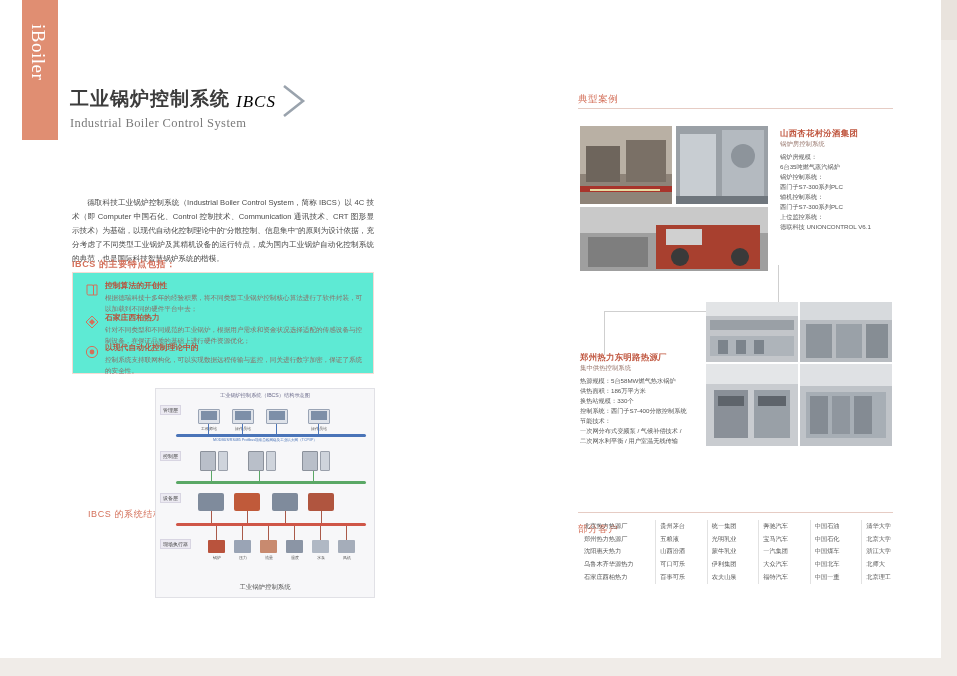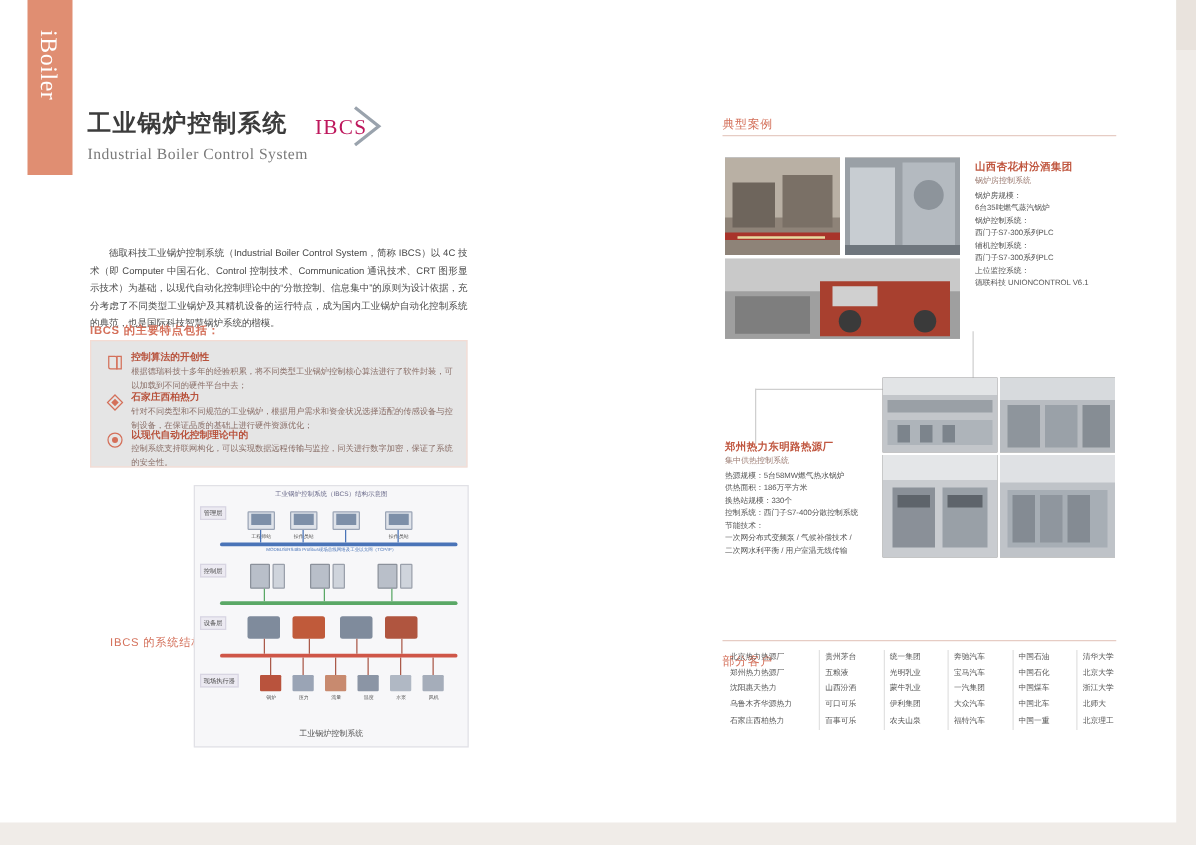--- a/index.html
+++ b/index.html
@@ -48,23 +48,24 @@
     font-family:"Liberation Serif", serif;
   }
 
   
   .title-block { position:absolute; left:70px; top:86px; width:300px; }
   .title-cn {
     font-size:19px; font-weight:bold; color:#3c3c3c; letter-spacing:1px;
     display:inline-block; vertical-align:bottom;
   }
   .title-abbr {
-    font-size:17px; color:#be185d; letter-spacing:1px; margin-left:22px;
+    font-size:17px; color:#000000; letter-spacing:1px; margin-left:6px;
     display:inline-block; vertical-align:bottom;
     font-family:"Liberation Serif", serif;
+    font-style:italic;
   }
   .title-en {
     font-size:12.5px; color:#7a7a7a; margin-top:4px; letter-spacing:0.4px;
     font-family:"Liberation Serif", serif;
   }
   .title-chevron {
     position:absolute; left:281px; top:84px; width:26px; height:34px;
   }
 
   
@@ -76,21 +77,21 @@
   .para-1 { top:148px; }
   .para-2 { top:196px; }
 
   
   .sec-label {
     position:absolute; font-size:9px; color:#d4705a; letter-spacing:0.6px;
   }
   .features-label { left:72px; top:258px;font-weight:bold; }
   .feature-box {
     position:absolute; left:72px; top:272px; width:302px; height:102px;
-    background:#e5e5e5; border:1px solid #f4dcd4;
+    background:#5eead4; border:1px solid #f4dcd4;
   }
   .feature-row { position:absolute; left:12px; width:282px; }
   .feature-row .ic {
     position:absolute; left:0; top:2px; width:14px; height:14px;
     color:#d4705a;
   }
   .feature-row .ftitle {
     margin-left:20px; font-size:7.8px; font-weight:bold; color:#b8523c; line-height:1.3;
   }
   .feature-row .fdesc {

